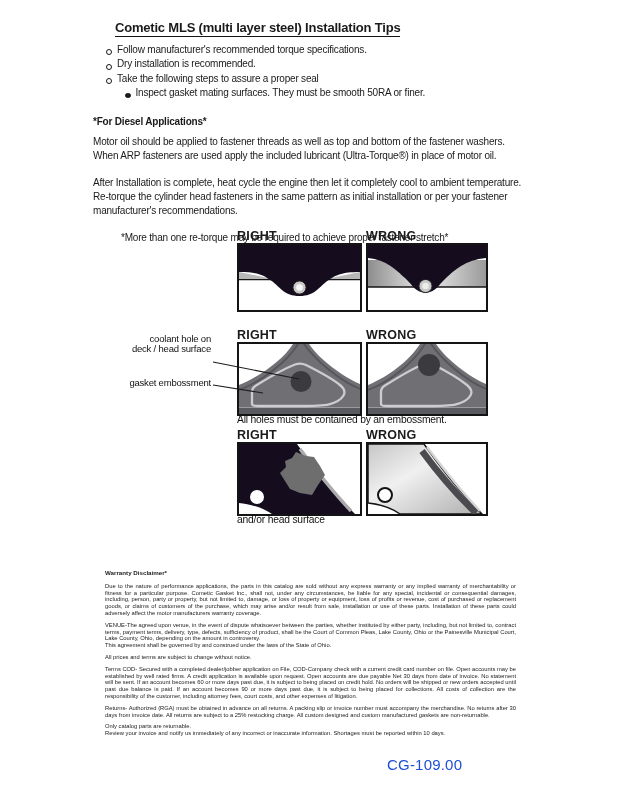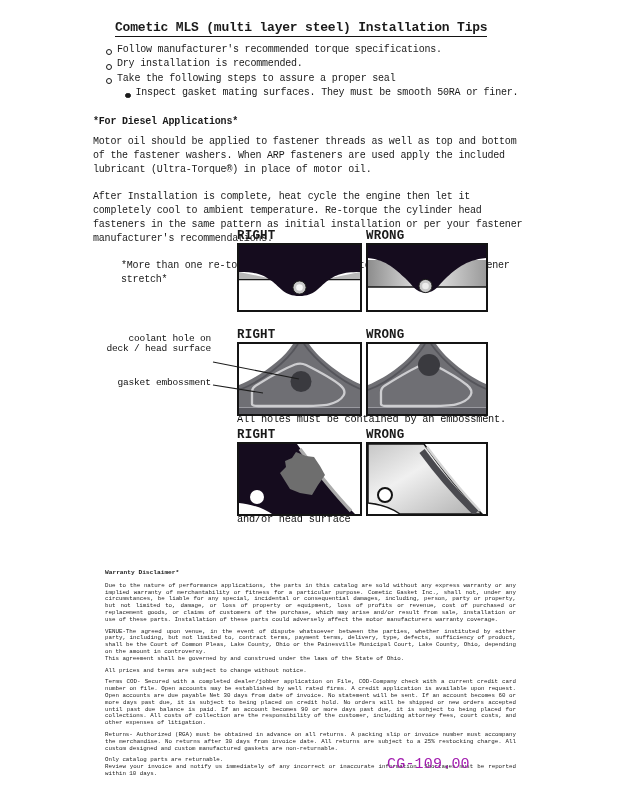--- a/index.html
+++ b/index.html
@@ -1,19 +1,19 @@
 <!DOCTYPE html>
 <html><head>
 <meta charset="utf-8">
 <style>
   html,body { margin:0; padding:0; background:#e8e8e8; }
   .page {
     position:relative; width:618px; height:800px; margin:0 auto;
     background:#ffffff; overflow:hidden;
-    font-family:Liberation Mono, monospace; color:#1a1a1a;
+    font-family:Liberation Sans, sans-serif; color:#1a1a1a;
     letter-spacing:-0.2px;
   }
   .abs { position:absolute; }
 
   .title {
     left:115px; top:20px; font-size:13px; font-weight:bold;
     border-bottom:1.6px solid #141414; padding-bottom:1px; letter-spacing:-0.2px;
   }
 
   .bullets { left:106px; top:43px; width:420px; font-size:10px; }
@@ -42,21 +42,21 @@
   .caption { left:237px; font-size:10.3px; line-height:11.5px; color:#111; letter-spacing:-0.2px; }
 
   .dg-label { left:96px; width:115px; text-align:right; font-size:9.5px; color:#111; line-height:10px; }
 
   .warranty { left:105px; top:570px; width:411px; font-size:5.8px; line-height:6.8px;
               text-align:justify; letter-spacing:0; color:#222; }
   .warranty .w-head { font-weight:bold; font-size:6.2px; margin-bottom:6px; text-align:left; }
   .warranty p { margin:0 0 5px 0; }
   .warranty .tight { margin-bottom:0; }
 
-  .footer-code { left:387px; top:756px; font-size:15px; letter-spacing:0.2px; color:#a21caf; }
+  .footer-code { left:387px; top:756px; font-size:15px; letter-spacing:0.2px; color:#1d4ed8; }
 </style>
 </head>
 <body>
 
 <div class="page">
 
   <div class="abs title">Cometic MLS (multi layer steel) Installation Tips</div>
 
   <div class="abs bullets">
     <div class="b-row">

